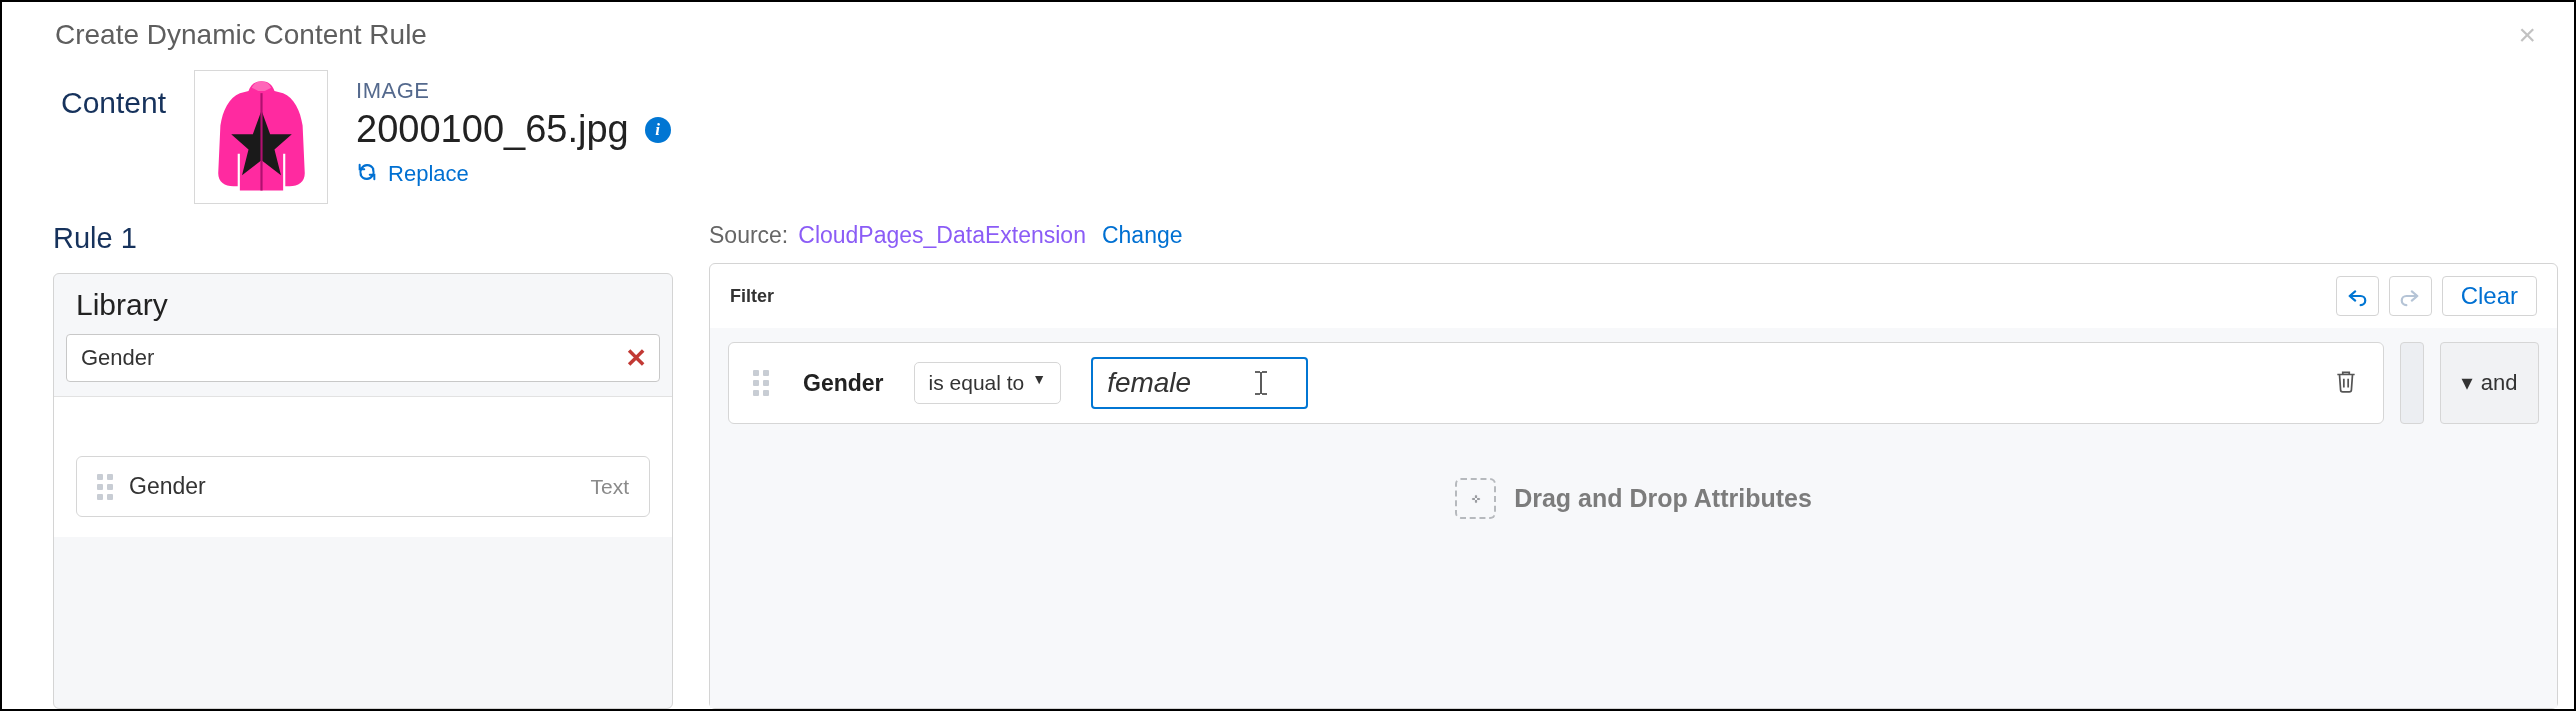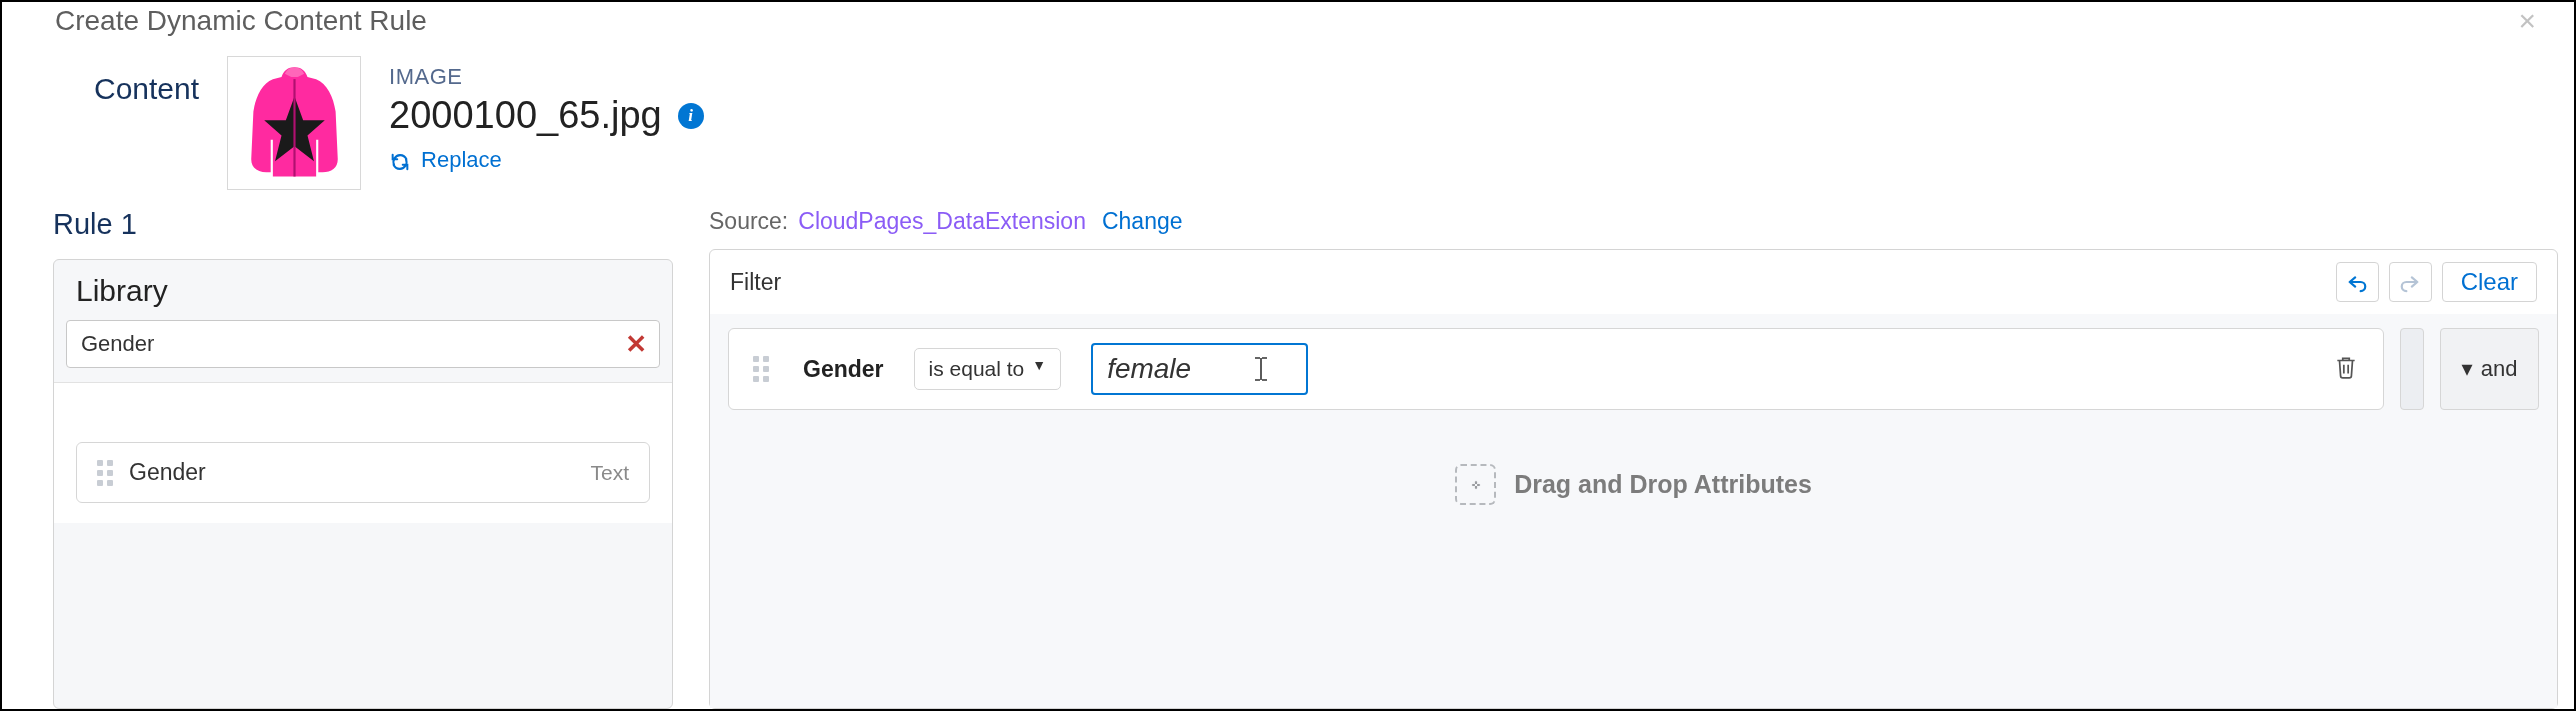--- a/index.html
+++ b/index.html
@@ -1,31 +1,31 @@
 <!DOCTYPE html>
 <html><head>
 <meta charset="utf-8">
 <style>
 * { box-sizing: border-box; margin: 0; padding: 0; font-family: -apple-system, BlinkMacSystemFont, "Segoe UI", Arial, sans-serif; }
 body { background: #fff; border: 2px solid #000; width: 2576px; height: 711px; display: flex; flex-direction: column; }
 
-.modal-header { display: flex; align-items: center; justify-content: space-between; padding: 2px 38px 18px 53px; }
+.modal-header { display: flex; align-items: center; justify-content: space-between; padding: 16px 38px 18px 53px; }
 .modal-title { font-size: 28px; color: #5e5e5e; font-weight: 400; }
 .close-x { font-size: 30px; color: #c2c2c2; cursor: pointer; font-weight: 300; }
 
-.content-row { display: flex; padding: 0 0 18px 59px; align-items: flex-start; gap: 28px; margin-left: 33px; }
+.content-row { display: flex; padding: 0 0 18px 59px; align-items: flex-start; gap: 28px; }
 .content-heading { font-size: 30px; color: #16325c; font-weight: 400; padding-top: 16px; }
 .thumb { width: 134px; height: 134px; border: 1px solid #d8d8d8; display:flex; align-items:center; justify-content:center; background:#fff; }
 .thumb svg { width: 109px; height: 119px; }
 .content-info { display: flex; flex-direction: column; gap: 4px; padding-top: 8px; }
 .type-lbl { font-size: 22px; color: #54698d; letter-spacing: 0.5px; }
 .file-row { display: flex; align-items: center; gap: 16px; }
 .file-name { font-size: 38px; color: #222; font-weight: 400; }
 .info-circle { width: 26px; height: 26px; border-radius: 50%; background:#0176d3; color:#fff; display:flex; align-items:center; justify-content:center; font-size:17px; font-weight:600; font-style: italic; font-family: Georgia, serif;}
-.replace-row { display:flex; align-items:flex-end; gap:10px; color:#0070d2; font-size:22px; cursor:pointer; margin-top:6px;}
+.replace-row { display:flex; align-items:flex-start; gap:10px; color:#0070d2; font-size:22px; cursor:pointer; margin-top:6px;}
 .replace-row svg { width:22px; height:22px; fill:#0070d2; }
 
 .lower { display:flex; flex:1; padding: 0 16px 0 51px; gap: 36px; overflow:hidden;}
 .left-col { width: 620px; display:flex; flex-direction:column; }
 .rule-title { font-size:29px; color:#16325c; margin-bottom: 18px; }
 .library-panel { border:1px solid #d4d4d4; border-radius:6px; background:#f6f7f9; flex:1; overflow:hidden; }
 .library-head { font-size:30px; color:#222; font-weight:400; padding:14px 22px 12px; }
 .lib-search-wrap { padding:0 12px 14px; }
 .lib-search { position:relative; display:flex; align-items:center; border:1px solid #c8c8c8; background:#fff; border-radius:4px; }
 .lib-search input { border:none; outline:none; font-size:22px; padding:10px 43px 10px 14px; flex:1; background:transparent; color:#333; }
@@ -38,21 +38,21 @@
 .attr-name { font-size:23px; color:#333; }
 .attr-type { margin-left:auto; font-size:21px; color:#8a8a8a;}
 
 .right-col { flex:1; display:flex; flex-direction:column; }
 .source-row { display:flex; align-items:center; gap:10px; font-size:23px; margin-bottom:14px;}
 .source-lbl { color:#666; }
 .source-name { color:#8b5cf6; font-weight:400; }
 .change-link { color:#0070d2; cursor:pointer; margin-left:6px;}
 .filter-panel { border:1px solid #d4d4d4; border-radius:6px; flex:1; display:flex; flex-direction:column; }
 .filter-header { display:flex; align-items:center; padding:12px 20px; }
-.filter-title { font-size:23px; color:#333; font-weight:400;}
+.filter-title { font-size:18px; color:#333; font-weight:700;}
 .filter-actions { margin-left:auto; display:flex; gap:10px; }
 .icon-btn { border:1px solid #d4d4d4; background:#fff; border-radius:4px; width:43px; height:40px; display:flex; align-items:center; justify-content:center; cursor:pointer; }
 .icon-btn svg{ width:22px; height:22px;}
 .clear-btn { border:1px solid #d4d4d4; background:#fff; border-radius:4px; padding:0 18px; height:40px; font-size:24px; color:#0070d2; cursor:pointer;}
 .filter-body { padding:14px 18px; background:#f7f8fa; flex:1; display:flex; flex-direction:column; gap:18px;}
 .rule-row-wrap { display:flex; gap:16px; }
 .rule-card { flex:1; background:#fff; border:1px solid #d6d6d6; border-radius:6px; display:flex; align-items:center; padding:14px 24px; gap:30px;}
 .rule-card .grip { margin-right:4px;}
 .field-lbl { font-size:23px; color:#222; font-weight:600;}
 .op-select { border:1px solid #d6d6d6; border-radius:5px; background:#fff; padding:8px 14px; font-size:21px; color:#333; display:flex; align-items:flex-start; gap:8px; cursor:pointer;}

